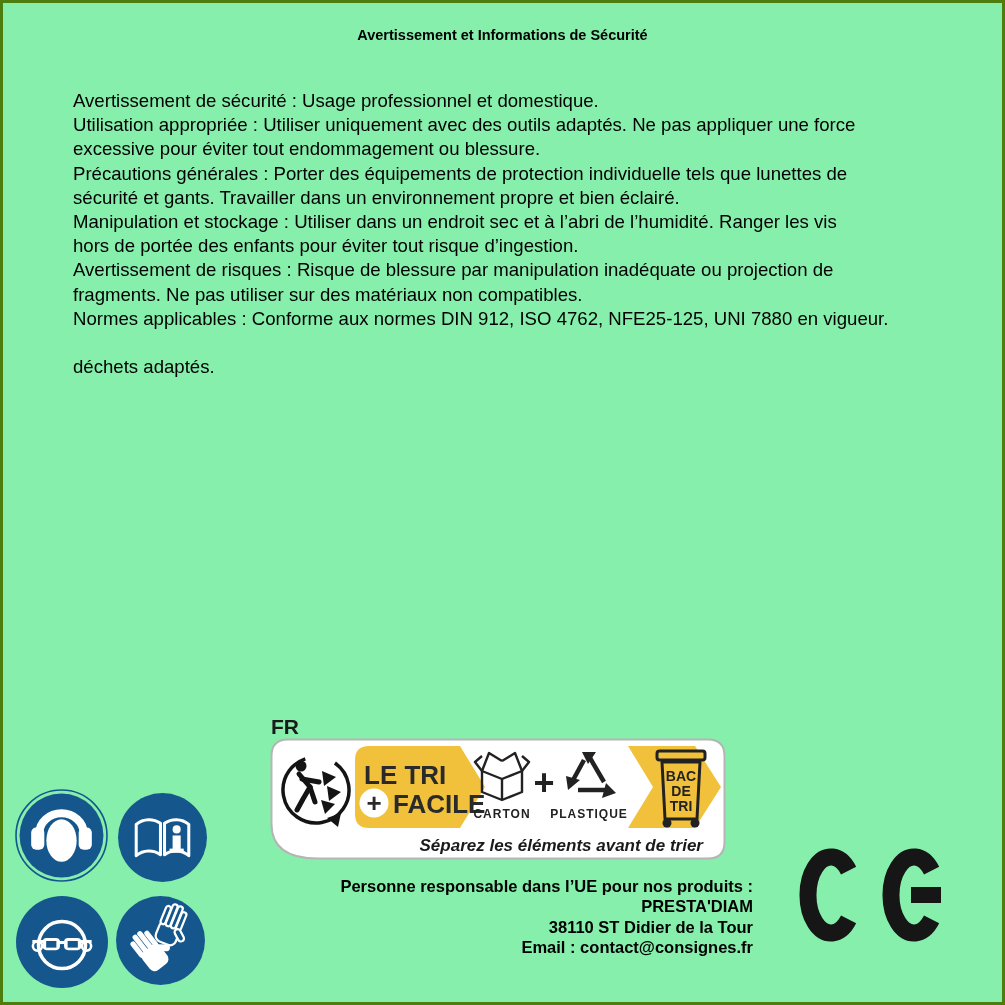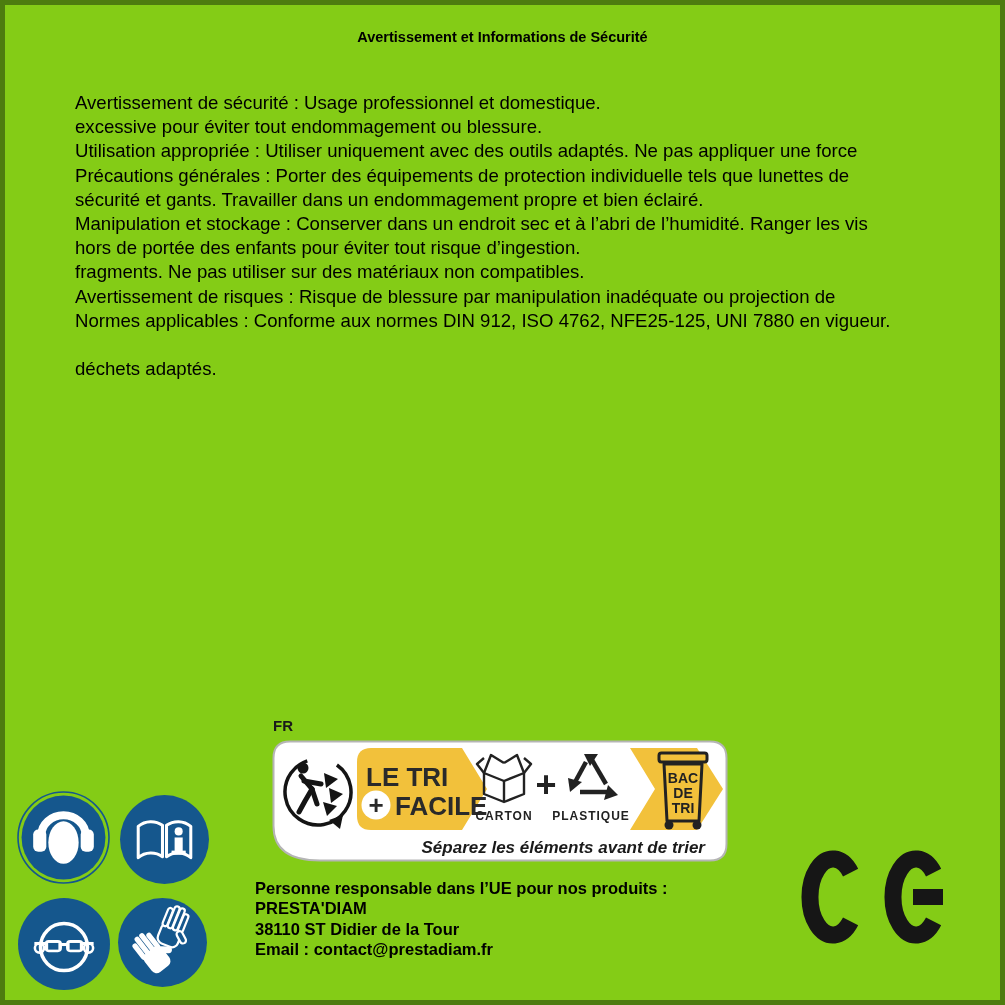--- a/index.html
+++ b/index.html
@@ -1,63 +1,63 @@
 <!DOCTYPE html>
 <html><head>
 <meta charset="utf-8">
 <style>
   * { margin:0; padding:0; box-sizing:border-box; }
   body { background:#ffffff; font-family:"Liberation Sans", sans-serif; }
   .sheet {
     position:relative; width:1005px; height:1005px;
-    background:#84cc16; border:5px solid #4d7c0f; overflow:hidden;
+    background:#86efac; border:3px solid #4d7c0f; overflow:hidden;
   }
   .doc-title {
     position:absolute; top:24px; left:0; width:100%;
     text-align:center; font-weight:bold; font-size:14.5px; color:#000;
   }
   .body-text {
     position:absolute; left:70px; top:86px; right:67px;
     font-size:18.6px; line-height:24.2px; color:#000;
   }
   .body-line { min-height:24.2px; }
   .fr-label {
     position:absolute; left:268px; top:712px;
-    font-weight:bold; font-size:15px; color:#1a1a1a;
+    font-weight:bold; font-size:21px; color:#1a1a1a;
   }
   .infotri-svg { position:absolute; left:267px; top:735px; }
   .address {
     position:absolute; left:250px; top:873px; width:500px;
-    text-align:left; font-weight:bold; font-size:16.5px;
+    text-align:right; font-weight:bold; font-size:16.5px;
     line-height:20.4px; color:#000;
   }
   .icon-svg { position:absolute; }
   .icon-ear   { left:12px;  top:786px; }
   .icon-book  { left:113px; top:788px; }
   .icon-eye   { left:12px;  top:892px; }
   .icon-glove { left:111px; top:891px; }
   .ce-svg { position:absolute; left:795px; top:840px; }
 </style>
 </head>
 <body>
 
 <div class="sheet">
 
   <div class="doc-title">Avertissement et Informations de Sécurité</div>
 
   <div class="body-text">
     <div class="body-line">Avertissement de sécurité : Usage professionnel et domestique.</div>
+    <div class="body-line">Utilisation appropriée : Utiliser uniquement avec des outils adaptés. Ne pas appliquer une force</div>
     <div class="body-line">excessive pour éviter tout endommagement ou blessure.</div>
-    <div class="body-line">Utilisation appropriée : Utiliser uniquement avec des outils adaptés. Ne pas appliquer une force</div>
     <div class="body-line">Précautions générales : Porter des équipements de protection individuelle tels que lunettes de</div>
-    <div class="body-line">sécurité et gants. Travailler dans un endommagement propre et bien éclairé.</div>
-    <div class="body-line">Manipulation et stockage : Conserver dans un endroit sec et à l’abri de l’humidité. Ranger les vis</div>
+    <div class="body-line">sécurité et gants. Travailler dans un environnement propre et bien éclairé.</div>
+    <div class="body-line">Manipulation et stockage : Utiliser dans un endroit sec et à l’abri de l’humidité. Ranger les vis</div>
     <div class="body-line">hors de portée des enfants pour éviter tout risque d’ingestion.</div>
+    <div class="body-line">Avertissement de risques : Risque de blessure par manipulation inadéquate ou projection de</div>
     <div class="body-line">fragments. Ne pas utiliser sur des matériaux non compatibles.</div>
-    <div class="body-line">Avertissement de risques : Risque de blessure par manipulation inadéquate ou projection de</div>
     <div class="body-line">Normes applicables : Conforme aux normes DIN 912, ISO 4762, NFE25-125, UNI 7880 en vigueur.</div>
     <div class="body-line"></div>
     <div class="body-line">déchets adaptés.</div>
   </div>
 
   <div class="fr-label">FR</div>
 
   <svg class="infotri-svg" width="456" height="122" viewBox="0 0 456 122">
 
     <path d="M 18,1.5 H 438 Q 454.5,1.5 454.5,18 V 104 Q 454.5,120.5 438,120.5 H 48 Q 1.5,120.5 1.5,86 V 18 Q 1.5,1.5 18,1.5 Z" fill="#ffffff" stroke="#b5b5b5" stroke-width="2"></path>
@@ -116,21 +116,21 @@
       <text x="26" y="63" text-anchor="middle" font-family="Liberation Sans, sans-serif" font-weight="bold" font-size="14" fill="#222222">TRI</text>
     </g>
 
     <text x="433" y="113" text-anchor="end" font-family="Liberation Sans, sans-serif" font-style="italic" font-weight="bold" font-size="17" fill="#1a1a1a">Séparez les éléments avant de trier</text>
   </svg>
 
   <div class="address">
     <div>Personne responsable dans l’UE pour nos produits :</div>
     <div>PRESTA'DIAM</div>
     <div>38110 ST Didier de la Tour</div>
-    <div>Email : contact@prestadiam.fr</div>
+    <div>Email : contact@consignes.fr</div>
   </div>
 
   <svg class="icon-svg icon-ear" width="93" height="93" viewBox="0 0 92 92">
     <circle cx="46" cy="46" r="45" fill="none" stroke="#15578D" stroke-width="1.6"></circle>
     <circle cx="46" cy="46" r="41.5" fill="#15578D"></circle>
     <ellipse cx="46" cy="51" rx="15" ry="21" fill="#ffffff"></ellipse>
     <path d="M 24,44 A 22,20 0 0 1 68,44" fill="none" stroke="#ffffff" stroke-width="8"></path>
     <rect x="16" y="38" width="13" height="22" rx="5" fill="#ffffff"></rect>
     <rect x="63" y="38" width="13" height="22" rx="5" fill="#ffffff"></rect>
   </svg>

